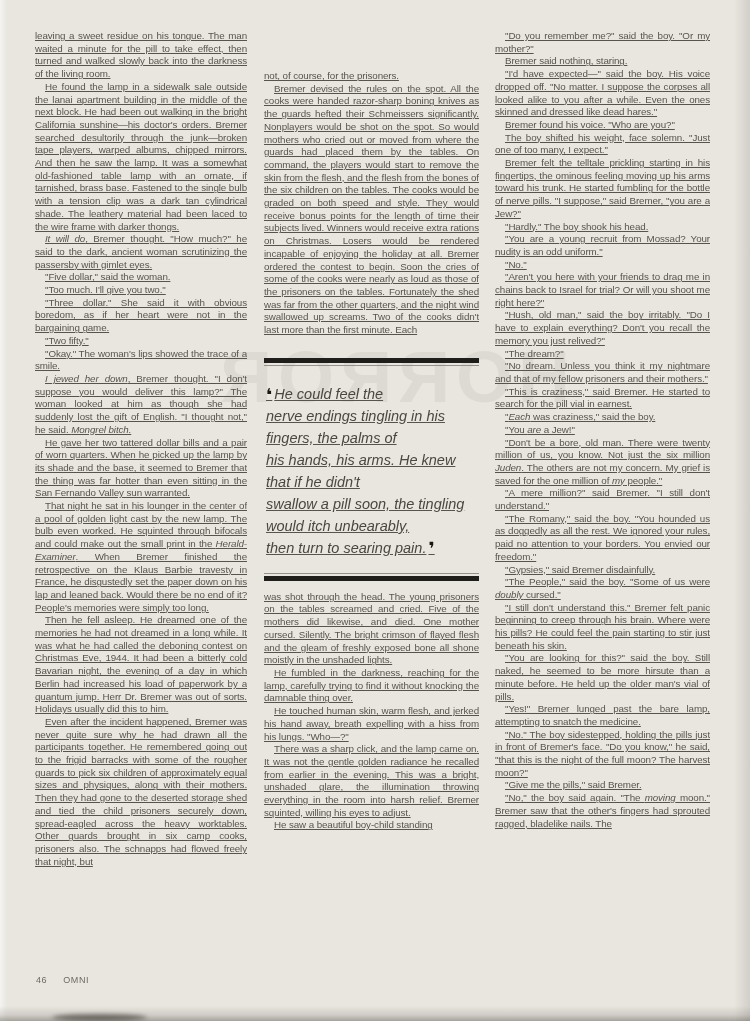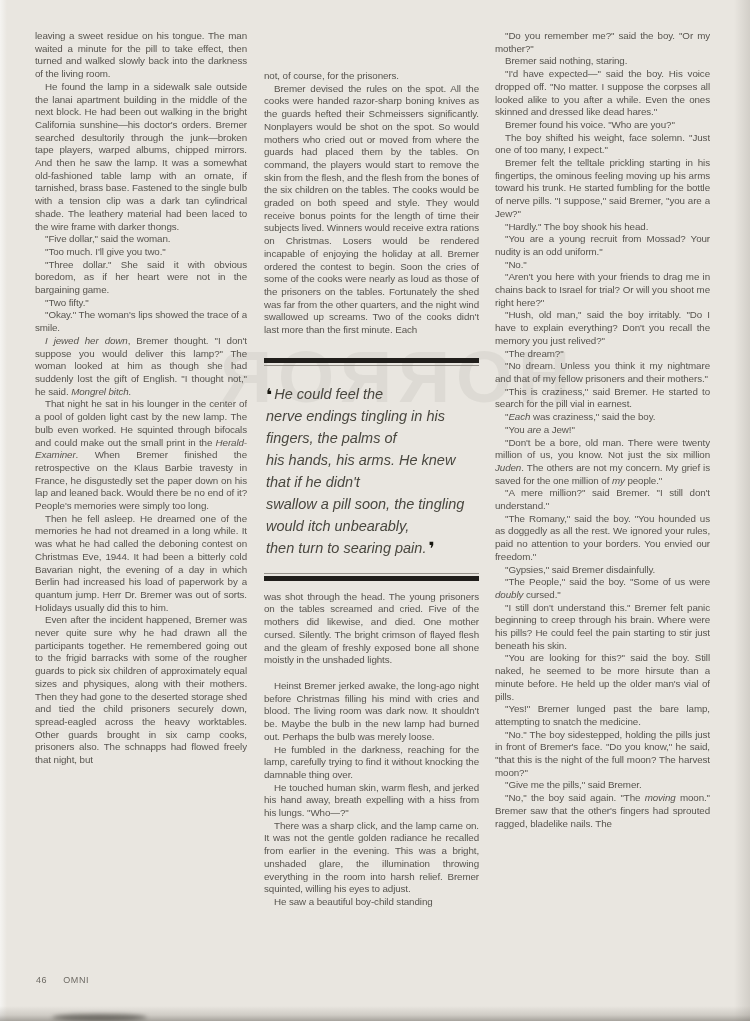--- a/index.html
+++ b/index.html
@@ -6,21 +6,21 @@
   body{
     width:750px;height:1021px;position:relative;overflow:hidden;
     background:#e9e6e0;
     font-family:"Liberation Sans","DejaVu Sans",sans-serif;
   }
   .page{position:absolute;inset:0;}
   
   .col{
     position:absolute;top:30px;height:938px;overflow:hidden;
     font-size:9.8px;line-height:12.7px;color:#57544e;
-    text-align:justify;letter-spacing:-0.1px;
+    text-align:justify;letter-spacing:-0.1px;text-decoration:underline;
   }
   .col-left{left:35px;width:212px;}
   .col-mid{left:264px;width:215px;margin-top:40px;}
   .col-right{left:495px;width:215px;}
   p.para{margin:0;padding:0;}
   p.para.ind{text-indent:10px;}
   p.para.gap{margin-top:13px;}
   i{font-style:italic;}
   
   .pq-block{margin-top:21px;margin-bottom:10px;}
@@ -66,26 +66,28 @@
 </head>
 <body>
 
 <div class="page">
 
   <div class="ghost">HORROR</div>
 
   <div class="col col-left" id="col-left">
       <p class="para">leaving a sweet residue on his tongue. The man waited a minute for the pill to take effect, then turned and walked slowly back into the darkness of the living room.</p>
       <p class="para ind">He found the lamp in a sidewalk sale outside the lanai apartment building in the middle of the next block. He had been out walking in the bright California sunshine—his doctor's orders. Bremer searched desultorily through the junk—broken tape players, warped albums, chipped mirrors. And then he saw the lamp. It was a somewhat old-fashioned table lamp with an ornate, if tarnished, brass base. Fastened to the single bulb with a tension clip was a dark tan cylindrical shade. The leathery material had been laced to the wire frame with darker thongs.</p>
+      <p class="para ind"><i>It will do</i>, Bremer thought. "How much?" he said to the dark, ancient woman scrutinizing the passersby with gimlet eyes.</p>
       <p class="para ind">"Five dollar," said the woman.</p>
       <p class="para ind">"Too much. I'll give you two."</p>
       <p class="para ind">"Three dollar." She said it with obvious boredom, as if her heart were not in the bargaining game.</p>
       <p class="para ind">"Two fifty."</p>
       <p class="para ind">"Okay." The woman's lips showed the trace of a smile.</p>
       <p class="para ind"><i>I jewed her down</i>, Bremer thought. "I don't suppose you would deliver this lamp?" The woman looked at him as though she had suddenly lost the gift of English. "I thought not," he said. <i>Mongrel bitch.</i></p>
+      <p class="para ind">He gave her two tattered dollar bills and a pair of worn quarters. When he picked up the lamp by its shade and the base, it seemed to Bremer that the thing was far hotter than even sitting in the San Fernando Valley sun warranted.</p>
       <p class="para ind">That night he sat in his lounger in the center of a pool of golden light cast by the new lamp. The bulb even worked. He squinted through bifocals and could make out the small print in the <i>Herald-Examiner</i>. When Bremer finished the retrospective on the Klaus Barbie travesty in France, he disgustedly set the paper down on his lap and leaned back. Would there be no end of it? People's memories were simply too long.</p>
       <p class="para ind">Then he fell asleep. He dreamed one of the memories he had not dreamed in a long while. It was what he had called the deboning contest on Christmas Eve, 1944. It had been a bitterly cold Bavarian night, the evening of a day in which Berlin had increased his load of paperwork by a quantum jump. Herr Dr. Bremer was out of sorts. Holidays usually did this to him.</p>
       <p class="para ind">Even after the incident happened, Bremer was never quite sure why he had drawn all the participants together. He remembered going out to the frigid barracks with some of the rougher guards to pick six children of approximately equal sizes and physiques, along with their mothers. Then they had gone to the deserted storage shed and tied the child prisoners securely down, spread-eagled across the heavy worktables. Other guards brought in six camp cooks, prisoners also. The schnapps had flowed freely that night, but</p>
     </div>
 
   <div class="col col-mid">
     <div id="col-mid-top">
         <p class="para">not, of course, for the prisoners.</p>
         <p class="para ind">Bremer devised the rules on the spot. All the cooks were handed razor-sharp boning knives as the guards hefted their Schmeissers significantly. Nonplayers would be shot on the spot. So would mothers who cried out or moved from where the guards had placed them by the tables. On command, the players would start to remove the skin from the flesh, and the flesh from the bones of the six children on the tables. The cooks would be graded on both speed and style. They would receive bonus points for the length of time their subjects lived. Winners would receive extra rations on Christmas. Losers would be rendered incapable of enjoying the holiday at all. Bremer ordered the contest to begin. Soon the cries of some of the cooks were nearly as loud as those of the prisoners on the tables. Fortunately the shed was far from the other quarters, and the night wind swallowed up screams. Two of the cooks didn't last more than the first minute. Each</p>
       </div>
@@ -97,21 +99,20 @@
       </div>
       <div class="pq-text" id="pq-text"><span class="qmark open">❛</span>He could feel the<br>nerve endings tingling in his<br>fingers, the palms of<br>his hands, his arms. He knew<br>that if he didn't<br>swallow a pill soon, the tingling<br>would itch unbearably,<br>then turn to searing pain.<span class="qmark close">❜</span></div>
       <div>
         <div class="rule-thin"></div>
           <div class="rule-sp"></div>
           <div class="rule-thick"></div>
       </div>
     </div>
     <div id="col-mid-bottom">
         <p class="para">was shot through the head. The young prisoners on the tables screamed and cried. Five of the mothers did likewise, and died. One mother cursed. Silently. The bright crimson of flayed flesh and the gleam of freshly exposed bone all shone moistly in the unshaded lights.</p>
-        <p class="para ind gap">Heinst Bremer jerked awake, the long-ago night before Christmas filling his mind with cries and blood. The living room was dark now. It shouldn't be. Maybe the bulb in the new lamp had burned out. Perhaps the bulb was merely loose.</p>
         <p class="para ind">He fumbled in the darkness, reaching for the lamp, carefully trying to find it without knocking the damnable thing over.</p>
         <p class="para ind">He touched human skin, warm flesh, and jerked his hand away, breath expelling with a hiss from his lungs. "Who—?"</p>
         <p class="para ind">There was a sharp click, and the lamp came on. It was not the gentle golden radiance he recalled from earlier in the evening. This was a bright, unshaded glare, the illumination throwing everything in the room into harsh relief. Bremer squinted, willing his eyes to adjust.</p>
         <p class="para ind">He saw a beautiful boy-child standing</p>
       </div>
   </div>
 
   <div class="col col-right" id="col-right">
       <p class="para ind">"Do you remember me?" said the boy. "Or my mother?"</p>
       <p class="para ind">Bremer said nothing, staring.</p>

